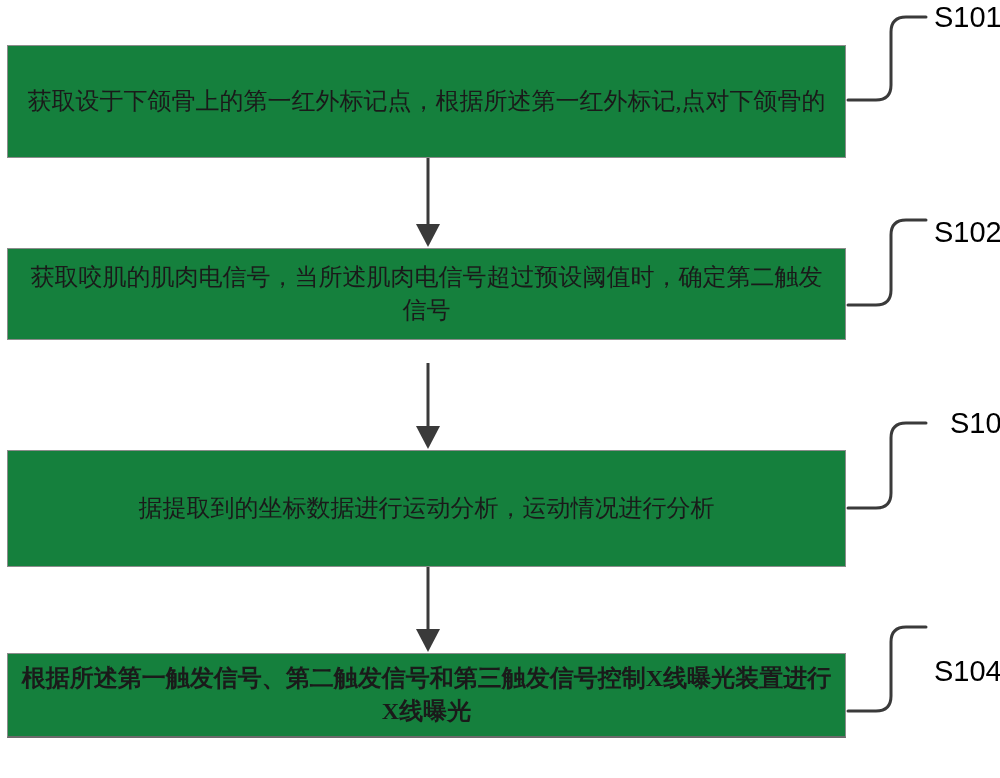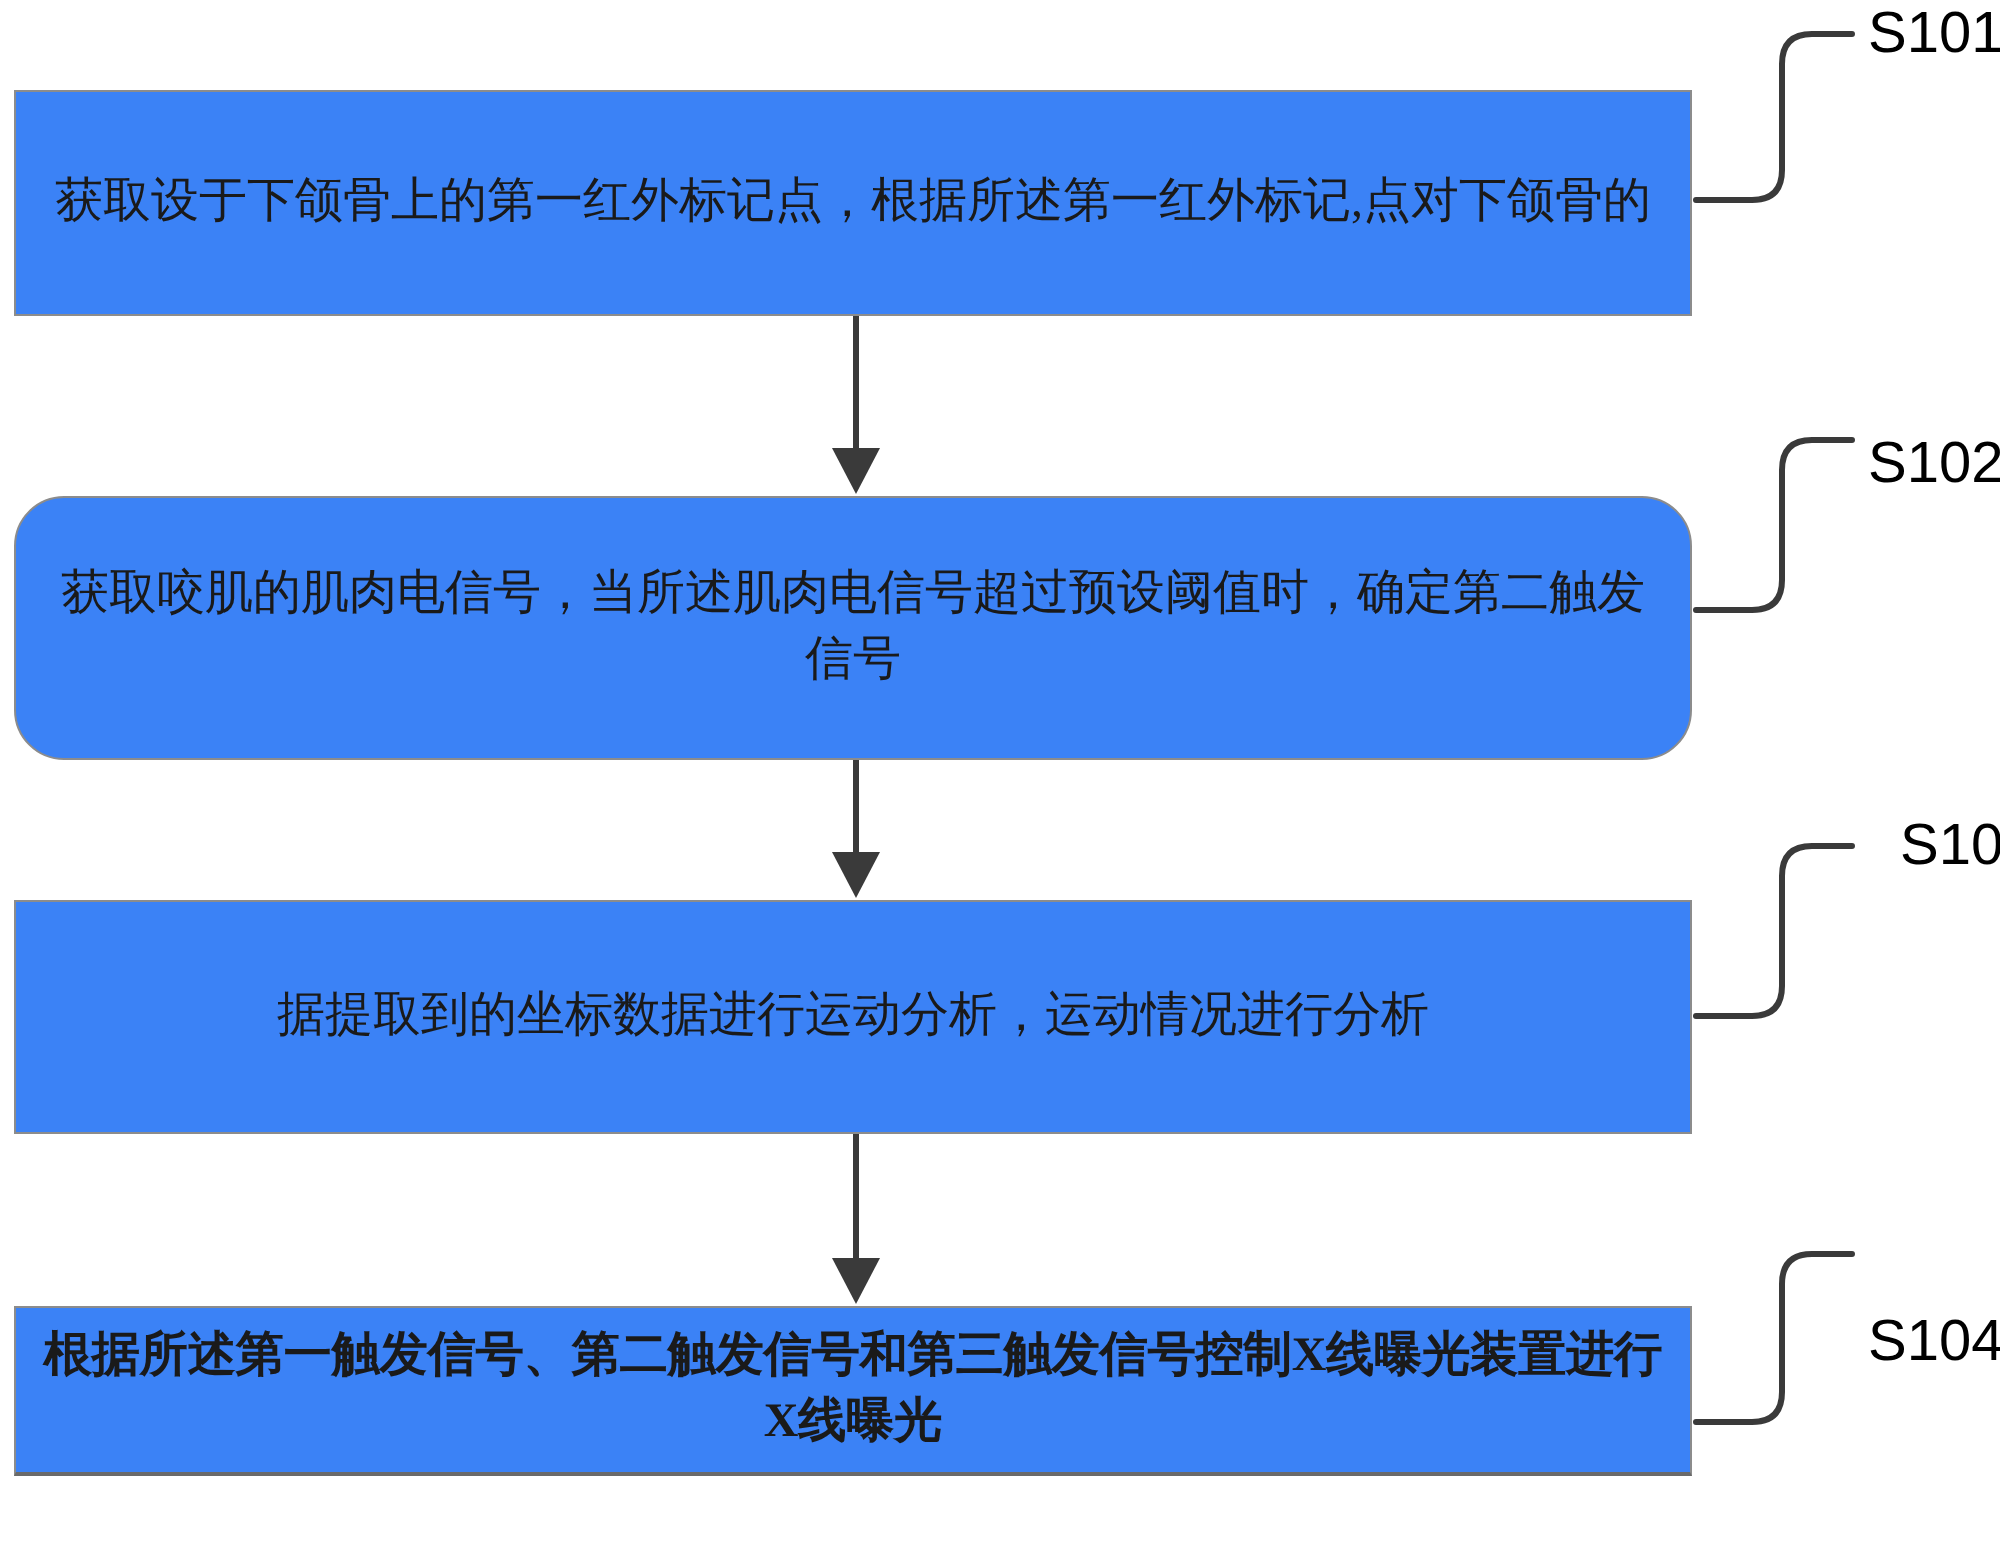--- a/index.html
+++ b/index.html
@@ -20,37 +20,37 @@
     left: 0; top: 0;
     width: 1000px;
     height: 778px;
     pointer-events: none;
   }
   .step-box {
     position: absolute;
     left: 7px;
     width: 839px;
     border: 1px solid #8c8c8c;
-    background: #3b82f6;
+    background: #15803d;
     display: flex;
     flex-direction: column;
     justify-content: center;
     align-items: center;
     box-sizing: border-box;
   }
   .step-box .tline {
     font-size: 24px;
     line-height: 33px;
     color: #1a1a1a;
     text-align: center;
     white-space: nowrap;
     letter-spacing: 0px;
   }
   #box-1 { top: 45px;  height: 113px; }
-  #box-2 { top: 248px; height: 132px; border-radius: 25px; }
+  #box-2 { top: 248px; height: 92px; }
   #box-3 { top: 450px; height: 117px; }
   #box-4 { top: 653px; height: 85px; border-bottom-width: 2px; border-bottom-color: #6a6a6a; font-weight: bold; }
 
   .step-label {
     position: absolute;
     left: 934px;
     width: 66px;
     height: 32px;
     line-height: 32px;
     font-family: "Liberation Sans", "DejaVu Sans", sans-serif;

